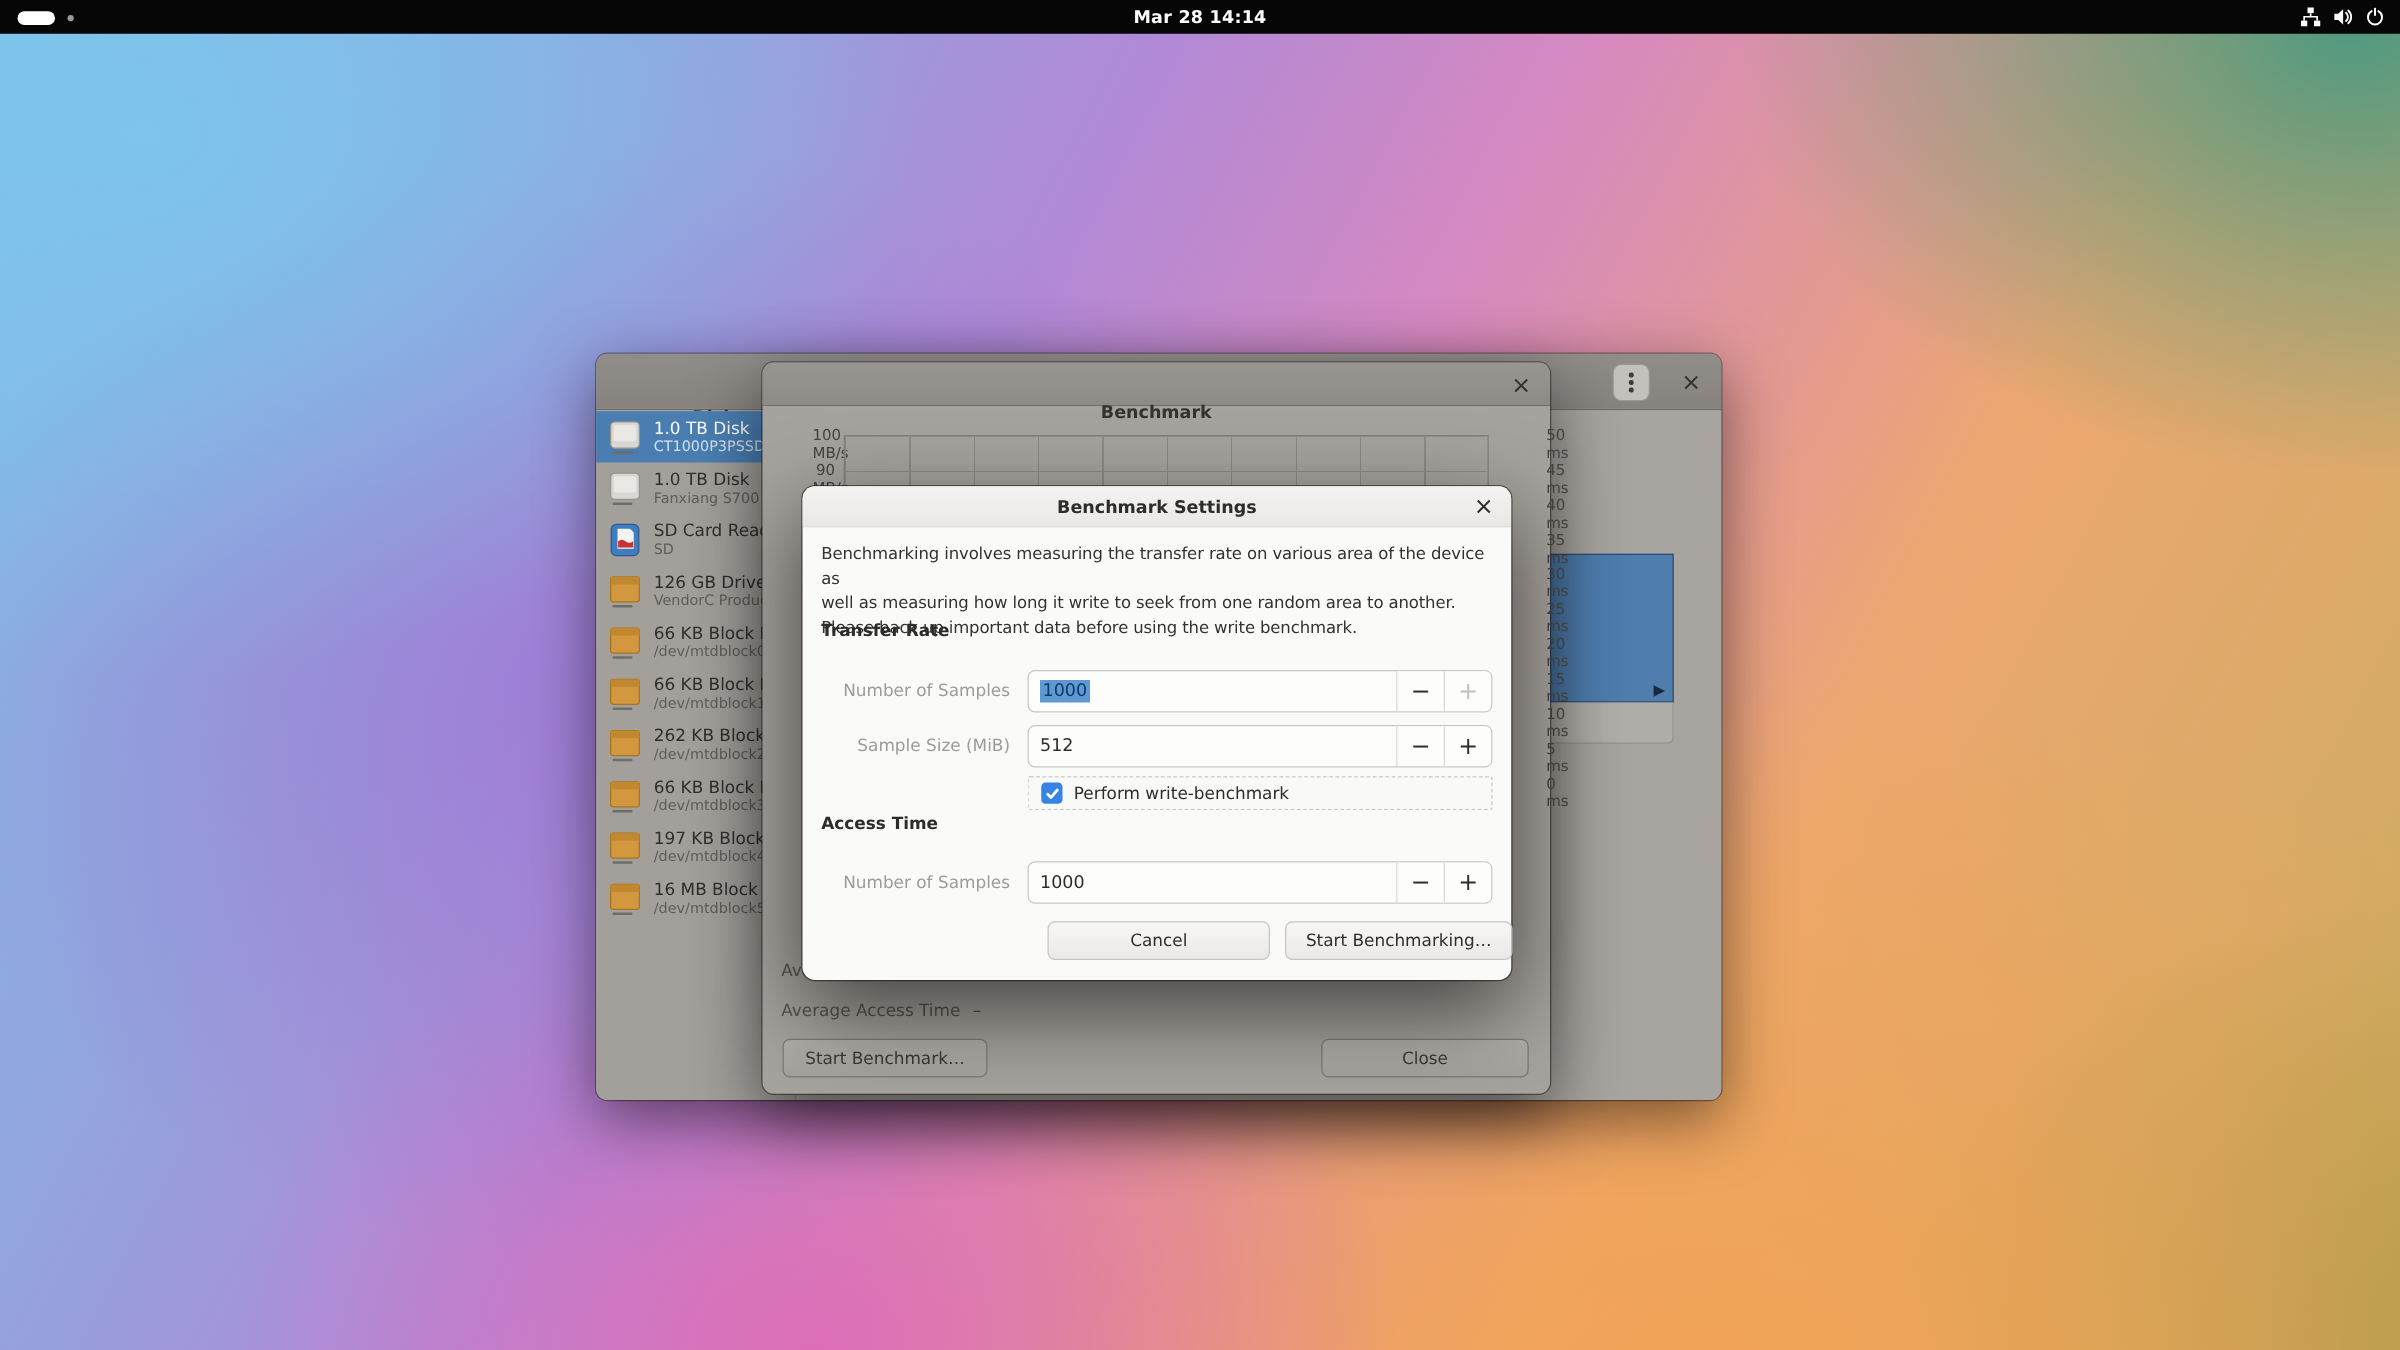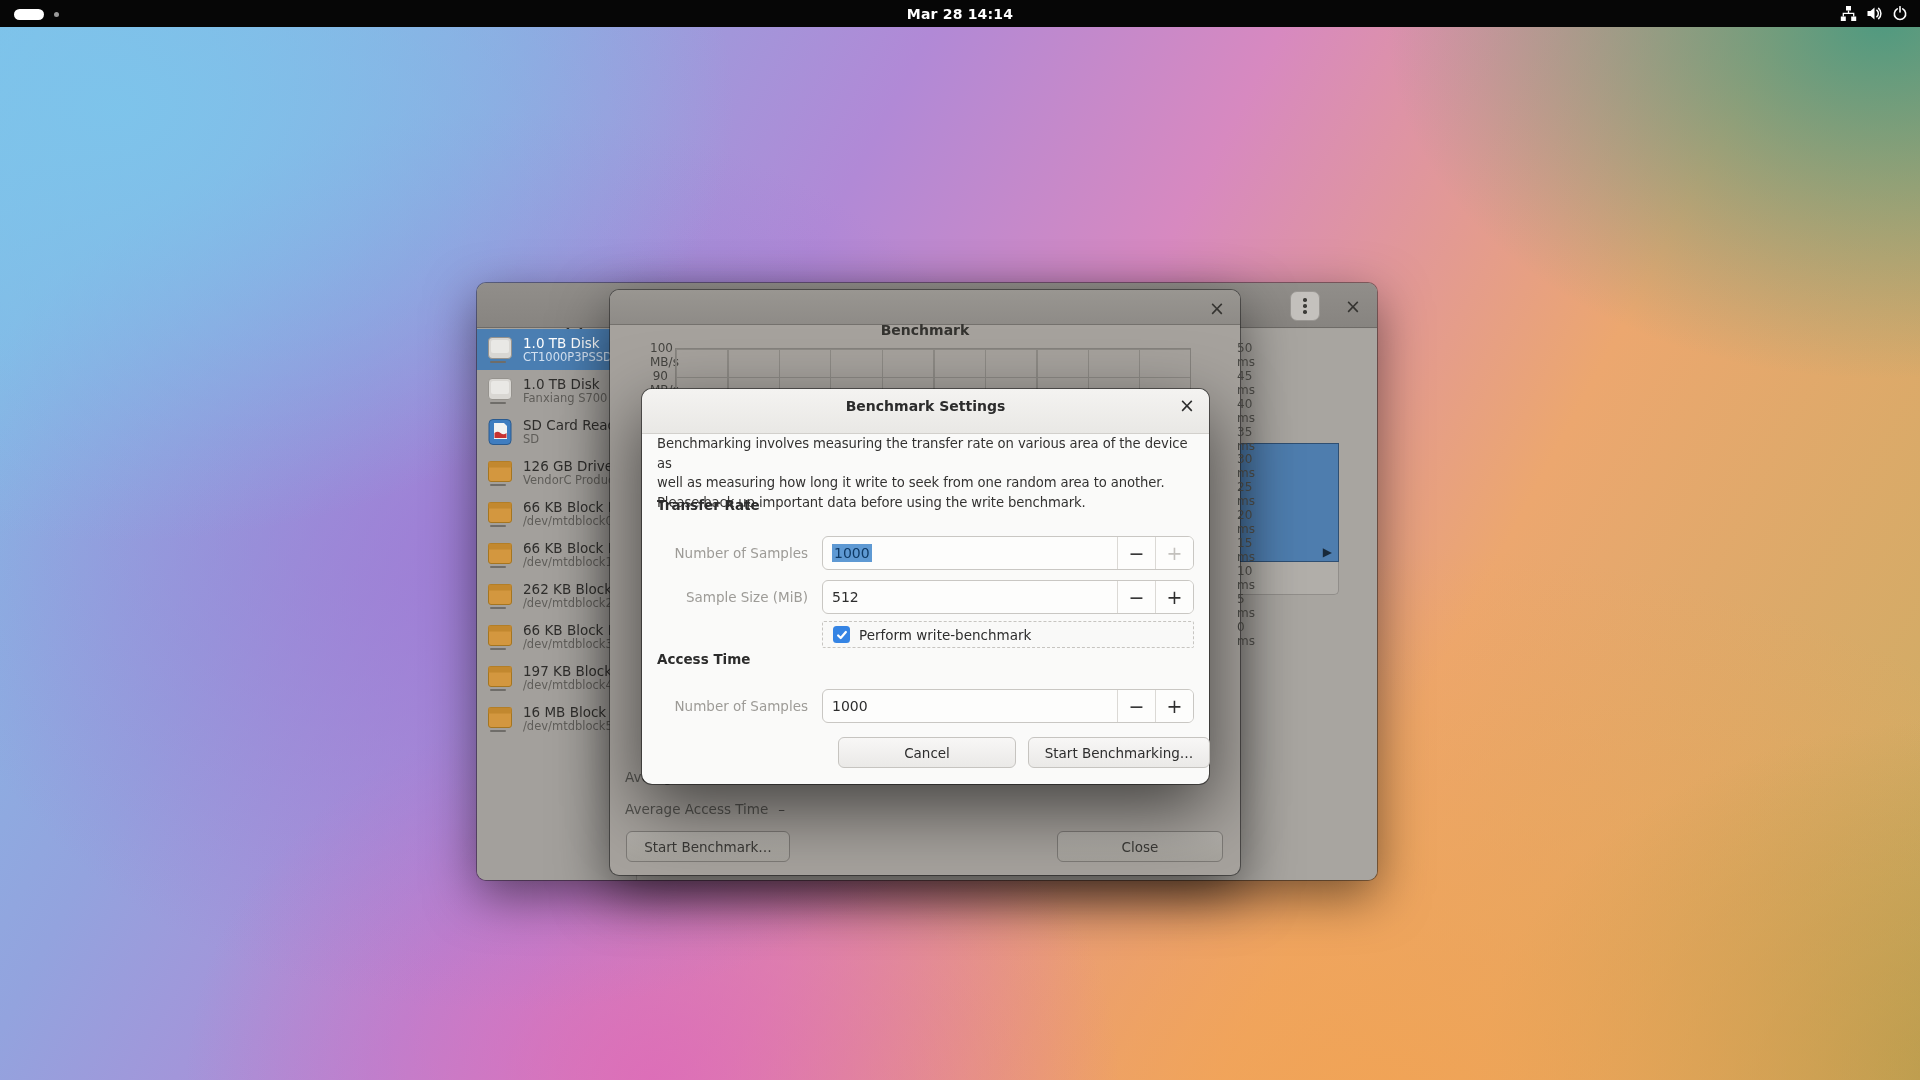--- a/index.html
+++ b/index.html
@@ -82,21 +82,21 @@
 
   .bench-btn { position:absolute; top:541px; height:31px; display:flex; align-items:center; justify-content:center;
     background:linear-gradient(#b2afaa,#a6a39d); border:1px solid #7d7a76; border-radius:6px;
     font-size:13.5px; color:#3a3936; }
   .bench-btn.start { left:16px; width:164px; }
   .bench-btn.close { left:447px; width:166px; }
 
   
   .settings-dialog { position:absolute; left:642px; top:389px; width:567px; height:395px; z-index:20;
     background:#fafaf9; border-radius:10px; box-shadow:0 24px 70px rgba(0,0,0,.6), 0 0 0 1px rgba(20,20,20,.55); }
-  .settings-titlebar { position:absolute; left:0; top:0; right:0; height:45px;
+  .settings-titlebar { position:absolute; left:0; top:0; right:0; height:33px;
     background:linear-gradient(#f4f3f1,#e9e8e5); border-bottom:1px solid #d2d0cc; border-radius:10px 10px 0 0; }
   .settings-title { position:absolute; left:0; right:0; top:0; height:33px; display:flex; align-items:center; justify-content:center;
     font-size:14px; font-weight:700; color:#2c2c2c; }
   .settings-close { position:absolute; right:9px; top:2px; width:26px; height:29px; color:#2c2c2c; }
 
   .dialog-desc { position:absolute; left:15px; top:45px; width:540px; font-size:13.2px; line-height:19.5px; color:#333231; letter-spacing:-.1px; }
   .section-heading { position:absolute; left:15px; font-size:13.5px; font-weight:700; color:#2c2c2c; }
 
   .field-label { position:absolute; left:15px; width:151px; text-align:right; font-size:13.5px; color:#9d9b97; }
   .entry { position:absolute; left:180px; width:372px; height:34px; background:#fdfdfc; border:1px solid #c9c7c3; border-radius:6px;

